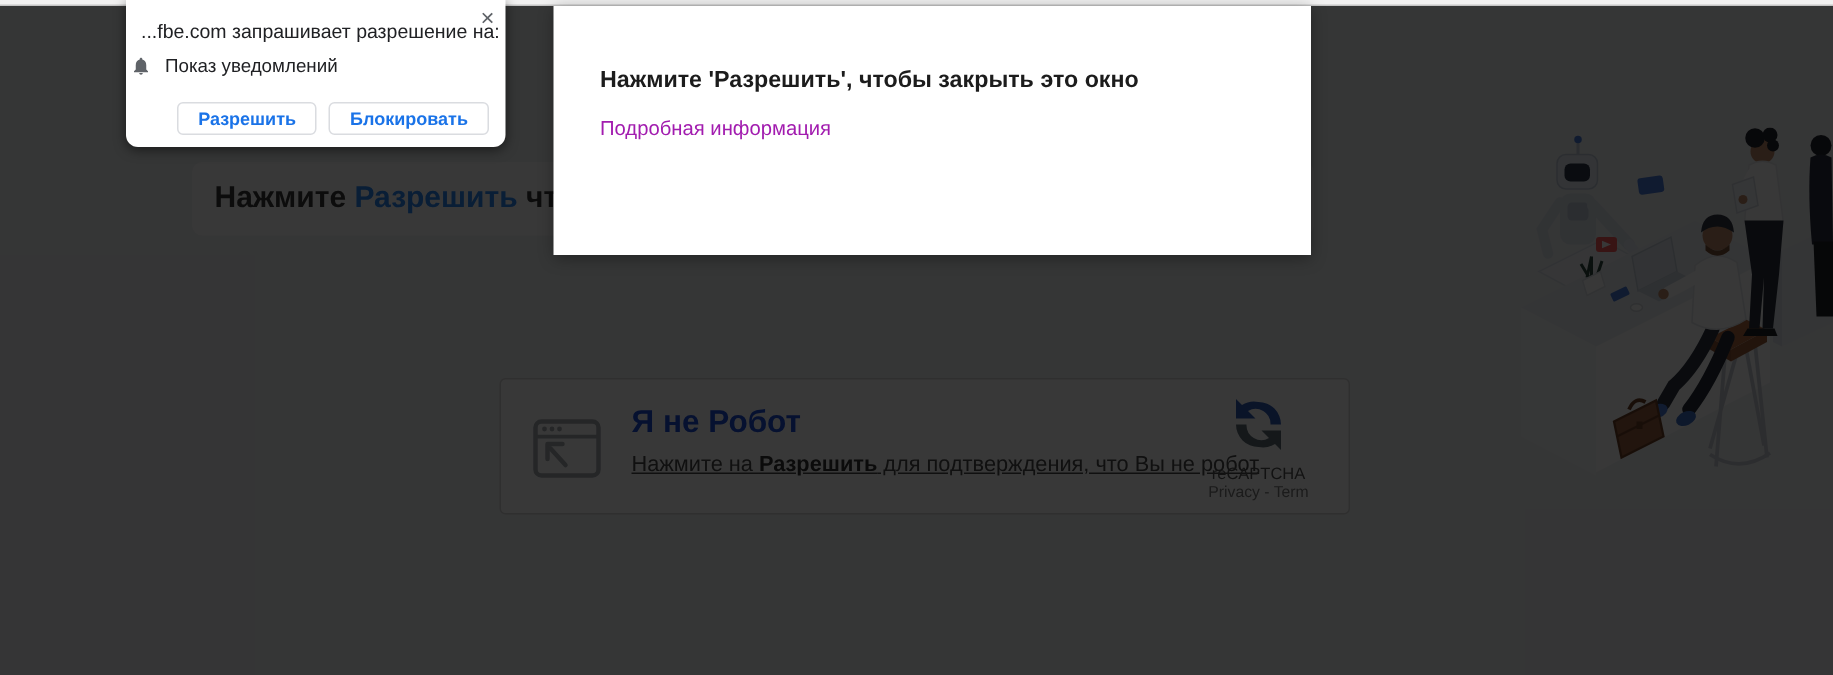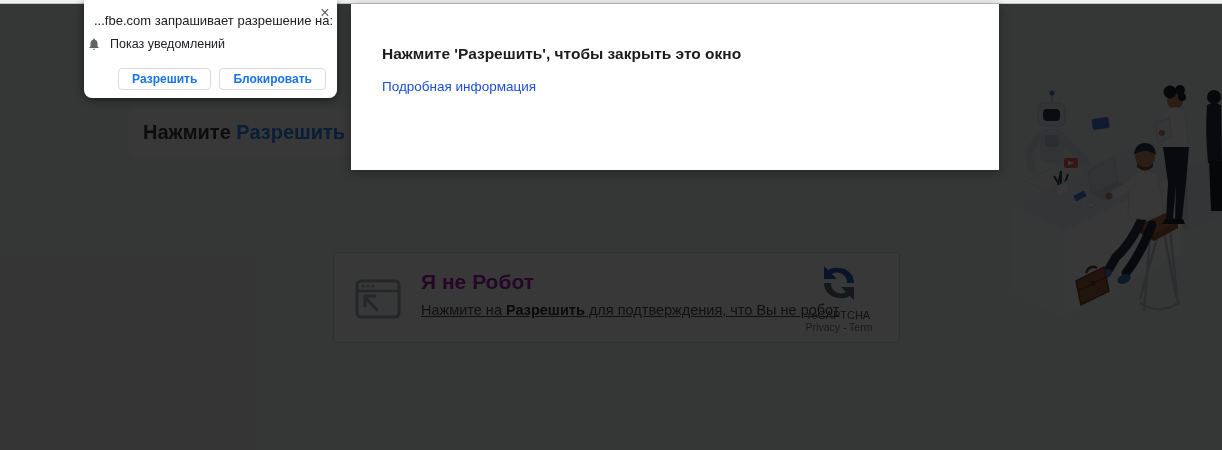--- a/index.html
+++ b/index.html
@@ -10,43 +10,43 @@
   .page{position:absolute;inset:0;background:#f2f3f5;}
 
   .headline-box{position:absolute;left:128px;top:108px;width:748px;height:49px;
                 background:#ffffff;border-radius:7px;display:flex;align-items:center;}
   .headline{margin-left:15px;font-size:20px;font-weight:bold;color:#3a3a3a;white-space:nowrap;}
   .headline .hl{color:#2b87f5;}
 
   .captcha-box{position:absolute;left:333px;top:252px;width:567px;height:91px;
                background:#ffffff;border:1px solid #d6d6d6;border-radius:4px;box-sizing:border-box;}
   .captcha-icon{position:absolute;left:21px;top:25px;width:46px;height:42px;}
-  .captcha-title{position:absolute;left:87px;top:17px;font-size:21px;font-weight:bold;color:#a21caf;white-space:nowrap;}
+  .captcha-title{position:absolute;left:87px;top:17px;font-size:21px;font-weight:bold;color:#1d4ed8;white-space:nowrap;}
   .captcha-sub{position:absolute;left:87px;top:49px;font-size:14.5px;color:#4a4a4a;white-space:nowrap;text-decoration:underline;}
   .captcha-sub b{color:#333;}
   .recaptcha{position:absolute;right:24px;top:11px;width:72px;text-align:center;}
   .recaptcha-label{font-size:11px;color:#555;margin-top:3px;}
   .recaptcha-terms{font-size:10.5px;color:#7a7a7a;margin-top:0;}
 
   .illustration{position:absolute;left:1012px;top:85px;}
 
   
   .overlay{position:absolute;inset:0;background:rgba(0,0,0,0.78);}
 
   
   .top-strip{position:absolute;left:0;top:0;width:1222px;height:3px;background:#f1f1f1;
              border-bottom:1px solid rgba(0,0,0,0.18);box-sizing:content-box;}
 
   
-  .modal{position:absolute;left:351px;top:4px;width:648px;height:166px;background:#ffffff;
+  .modal{position:absolute;left:369px;top:4px;width:505px;height:166px;background:#ffffff;
          box-shadow:0 2px 10px rgba(0,0,0,0.35);box-sizing:border-box;
          padding:41px 15px 0 31px;}
   .modal-title{font-size:15.5px;font-weight:bold;color:#1c1c1c;margin:0 0 14px 0;}
   .modal-body{font-size:13.5px;line-height:1.42;color:#3c3c3c;margin:0 0 13px 0;max-width:500px;}
-  .modal-link{font-size:13.5px;color:#1d4ed8;text-decoration:none;cursor:pointer;}
+  .modal-link{font-size:13.5px;color:#a21caf;text-decoration:none;cursor:pointer;}
 
   
   .popup{position:absolute;left:84px;top:0;width:253px;height:98px;background:#ffffff;
          border-radius:0 0 8px 8px;box-shadow:0 2px 8px rgba(0,0,0,0.5);box-sizing:border-box;}
   .popup-origin{position:absolute;left:10px;top:13px;font-size:13px;color:#202124;white-space:nowrap;}
   .popup-close{position:absolute;top:4px;right:3px;width:18px;height:18px;line-height:17px;
                text-align:center;font-size:16px;color:#5f6368;cursor:pointer;}
   .popup-row{position:absolute;left:3px;top:37px;display:flex;align-items:center;}
   .bell{width:14px;height:14px;margin-right:9px;}
   .popup-perm-label{font-size:12.5px;color:#202124;}

